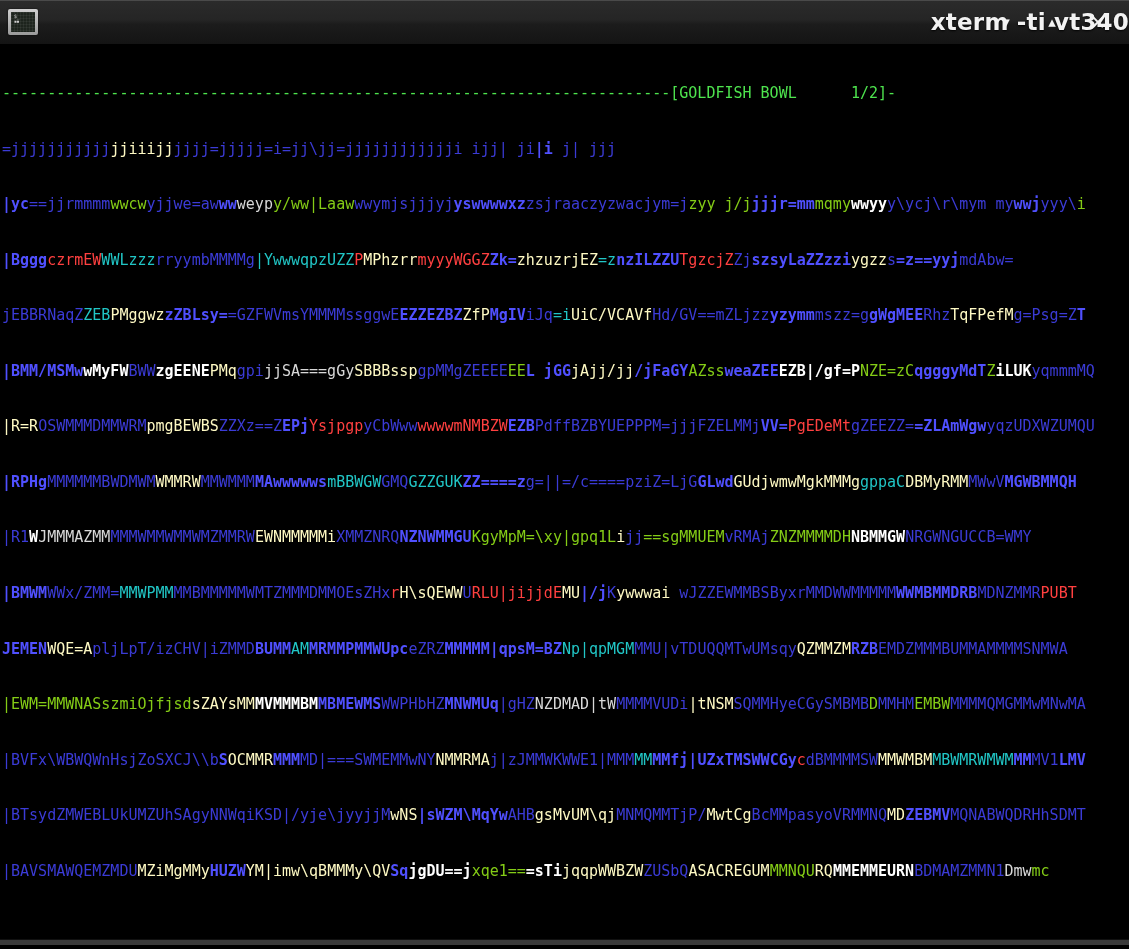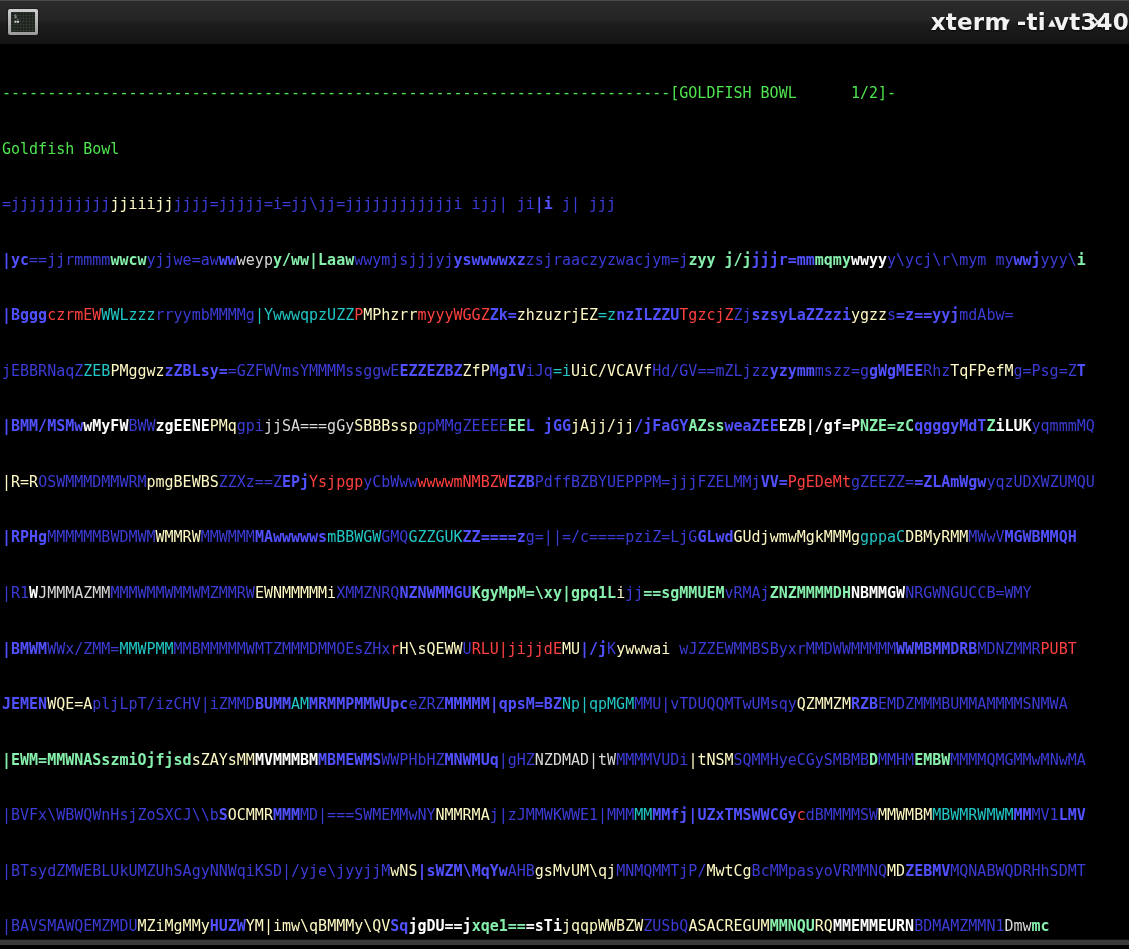--- a/index.html
+++ b/index.html
@@ -112,21 +112,21 @@
     white-space: pre;
     letter-spacing: 0px;
   }
   .screen .ln { display: block; height: 18.52px; }
 
   
   .c-grn  { color: #4ee44e; }
   .c-blu  { color: #3b3bd6; }
   .c-blub { color: #5050ff; font-weight: bold; }
   .c-cya  { color: #21c6c6; }
-  .c-cyab { color: #86efac; font-weight: bold; margin-top: 16px; }
+  .c-cyab { color: #84cc16; font-weight: normal; margin-top: 16px; }
   .c-gry  { color: #fef9c3; }
   .c-wht  { color: #d8d8d8; }
   .c-whtb { color: #ffffff; font-weight: bold; }
   .c-redb { color: #ff4040; font-weight: normal; }
 
   .statusline { color: #4ee44e; }
 
   .scrollbar {
     position: absolute;
     left: 0; right: 0; bottom: 0;
@@ -146,21 +146,20 @@
   <div class="win-buttons">
     <div class="win-btn minimize">▾</div>
     <div class="win-btn maximize">▴</div>
     <div class="win-btn close">✕</div>
   </div>
 </div>
 
 <div class="term">
   <div class="screen">
     <span class="ln statusline">--------------------------------------------------------------------------[GOLDFISH BOWL      1/2]-</span>
-    <span class="ln c-grn">Goldfish Bowl</span>
     <span class="ln"><span class=""><span class="c-blu">=jjjjj</span><span class="c-blu">jjjjjj</span><span class="c-gry">jjiiijj</span><span class="c-blu">jj</span><span class="c-blu">jj=jjjj</span><span class="c-blu">j=i=jj\</span><span class="c-blu">jj=jjjjj</span><span class="c-blu">jjjjjj</span><span class="c-blu">ji</span><span class="c-blu"> ijj| ji</span><span class="c-blub">|i</span><span class="c-blu"> j| jjj</span></span></span>
     <span class="ln"><span class=""><span class="c-blub">|yc</span><span class="c-blu">==jjrmmmm</span><span class="c-cyab">wwcw</span><span class="c-blu">yjjwe=aw</span><span class="c-blub">ww</span><span class="c-wht">weyp</span><span class="c-cyab">y/ww|Laaw</span><span class="c-blu">wwymjsj</span><span class="c-blu">jjyj</span><span class="c-blub">yswwwwxz</span><span class="c-blu">zsjra</span><span class="c-blu">aczyzwa</span><span class="c-blu">cjym=j</span><span class="c-cyab">zyy j/j</span><span class="c-blub">jjjr=mm</span><span class="c-cyab">mqmy</span><span class="c-whtb">wwyy</span><span class="c-blu">y\yc</span><span class="c-blu">j\r</span><span class="c-blu">\mym my</span><span class="c-blub">wwj</span><span class="c-blu">yyy\</span><span class="c-cyab">i</span></span></span>
     <span class="ln"><span class=""><span class="c-blub">|Bggg</span><span class="c-redb">czrmEW</span><span class="c-cya">W</span><span class="c-cya">WLzzz</span><span class="c-blu">rryymb</span><span class="c-blu">MMMMg</span><span class="c-cya">|Y</span><span class="c-cya">wwwqpzUZZ</span><span class="c-redb">P</span><span class="c-gry">MPhzrr</span><span class="c-redb">myyyWGGZ</span><span class="c-blub">Zk=</span><span class="c-gry">zhzuzrjEZ</span><span class="c-cya">=z</span><span class="c-blub">nzILZZU</span><span class="c-redb">TgzcjZ</span><span class="c-blu">Z</span><span class="c-blu">j</span><span class="c-blub">szsyL</span><span class="c-blub">aZZ</span><span class="c-blub">zzi</span><span class="c-gry">ygzz</span><span class="c-blu">s</span><span class="c-blub">=z==yyj</span><span class="c-blu">mdAbw=</span></span></span>
     <span class="ln"><span class=""><span class="c-blu">jEBBRN</span><span class="c-blu">aqZ</span><span class="c-cya">ZEB</span><span class="c-gry">PMggwz</span><span class="c-blub">zZBLsy=</span><span class="c-blu">=GZFWV</span><span class="c-blu">msYMMMM</span><span class="c-blu">ssggwE</span><span class="c-blub">EZZEZBZ</span><span class="c-gry">ZfP</span><span class="c-blub">MgIV</span><span class="c-blu">iJq</span><span class="c-cya">=i</span><span class="c-gry">UiC/VCAVf</span><span class="c-blu">Hd/GV</span><span class="c-blu">==mZLjzz</span><span class="c-blub">yzymm</span><span class="c-blu">ms</span><span class="c-blu">zz=g</span><span class="c-blub">gWgMEE</span><span class="c-blu">R</span><span class="c-blu">hz</span><span class="c-gry">TqFPefM</span><span class="c-blu">g=Psg=Z</span><span class="c-blub">T</span></span></span>
     <span class="ln"><span class=""><span class="c-blub">|BMM/MSMw</span><span class="c-whtb">w</span><span class="c-whtb">MyFW</span><span class="c-blu">BWW</span><span class="c-whtb">zgEENE</span><span class="c-gry">PMq</span><span class="c-blu">gpi</span><span class="c-wht">jjS</span><span class="c-wht">A===gGy</span><span class="c-gry">SBBBssp</span><span class="c-blu">gpM</span><span class="c-blu">MgZEEEE</span><span class="c-cyab">EE</span><span class="c-blub">L jGG</span><span class="c-gry">jAjj/jj</span><span class="c-blub">/jFaGY</span><span class="c-cyab">AZss</span><span class="c-blub">weaZEE</span><span class="c-whtb">EZB|/gf=P</span><span class="c-cyab">NZE=zC</span><span class="c-blub">qgggyMdT</span><span class="c-cyab">Z</span><span class="c-whtb">iLUK</span><span class="c-blu">yqmmmMQ</span></span></span>
     <span class="ln"><span class=""><span class="c-gry">|R=R</span><span class="c-blu">OS</span><span class="c-blu">WMM</span><span class="c-blu">MDMMWRM</span><span class="c-gry">pmgBEWBS</span><span class="c-blu">ZZXz==Z</span><span class="c-blub">EPj</span><span class="c-redb">Ysjpgp</span><span class="c-blu">yCbWww</span><span class="c-redb">wwwwmNMBZ</span><span class="c-redb">W</span><span class="c-blub">EZB</span><span class="c-blu">PdffBZB</span><span class="c-blu">YUEPP</span><span class="c-blu">PM</span><span class="c-blu">=jj</span><span class="c-blu">jFZELMMj</span><span class="c-blub">VV=</span><span class="c-redb">PgEDeMt</span><span class="c-blu">gZEEZZ=</span><span class="c-blub">=ZLAmWgw</span><span class="c-blu">yqzUDXW</span><span class="c-blu">ZU</span><span class="c-blu">MQU</span></span></span>
     <span class="ln"><span class=""><span class="c-blub">|RPHg</span><span class="c-blu">M</span><span class="c-blu">MMMMMB</span><span class="c-blu">WD</span><span class="c-blu">MWM</span><span class="c-gry">WMMRW</span><span class="c-blu">MMWMMM</span><span class="c-blub">MAwwwwws</span><span class="c-cya">mBBWGW</span><span class="c-blu">GMQ</span><span class="c-cya">GZZGUK</span><span class="c-blub">ZZ====z</span><span class="c-blu">g</span><span class="c-blu">=||=/c==</span><span class="c-blu">==p</span><span class="c-blu">ziZ=LjG</span><span class="c-blub">GLwd</span><span class="c-gry">GUdjwmwMg</span><span class="c-gry">kMMMg</span><span class="c-cya">gppaC</span><span class="c-gry">DBMyRMM</span><span class="c-blu">MWw</span><span class="c-blu">V</span><span class="c-blub">MGWBMMQH</span></span></span>
     <span class="ln"><span class=""><span class="c-blu">|R1</span><span class="c-whtb">W</span><span class="c-wht">JMMMAZMM</span><span class="c-blu">MMMWMMWMM</span><span class="c-blu">WMZMMRW</span><span class="c-gry">EWNMMMMMi</span><span class="c-blu">XMMZNRQ</span><span class="c-blub">NZNWMMGU</span><span class="c-cyab">KgyMpM=</span><span class="c-cyab">\xy|gpq1L</span><span class="c-gry">i</span><span class="c-blu">jj</span><span class="c-cyab">==sgMMUEM</span><span class="c-blu">vRMAj</span><span class="c-cyab">ZNZMMMMDH</span><span class="c-whtb">NBMMGW</span><span class="c-blu">NRGWNGUC</span><span class="c-blu">CB=W</span><span class="c-blu">MY</span></span></span>
     <span class="ln"><span class=""><span class="c-blub">|</span><span class="c-blub">BMWM</span><span class="c-blu">WWx/ZM</span><span class="c-blu">M=</span><span class="c-cya">MMWPMM</span><span class="c-blu">MMBMMM</span><span class="c-blu">MMW</span><span class="c-blu">M</span><span class="c-blu">T</span><span class="c-blu">ZMMMDMMO</span><span class="c-blu">EsZHx</span><span class="c-redb">r</span><span class="c-gry">H\sQEWW</span><span class="c-blu">U</span><span class="c-redb">RL</span><span class="c-redb">U|jijjdE</span><span class="c-gry">MU</span><span class="c-blub">|/j</span><span class="c-blu">K</span><span class="c-gry">yww</span><span class="c-gry">wai </span><span class="c-blu">w</span><span class="c-blu">JZZEWMMBS</span><span class="c-blu">ByxrM</span><span class="c-blu">MDWWMMMM</span><span class="c-blu">M</span><span class="c-blub">WWMBMMDRB</span><span class="c-blu">MDNZ</span><span class="c-blu">MMR</span><span class="c-redb">PUBT</span></span></span>
     <span class="ln"><span class=""><span class="c-blub">JEMEN</span><span class="c-gry">WQE=A</span><span class="c-blu">pljLp</span><span class="c-blu">T/izCH</span><span class="c-blu">V|iZMMD</span><span class="c-blub">BUMM</span><span class="c-cya">AM</span><span class="c-blub">MRM</span><span class="c-blub">MPMMWUpc</span><span class="c-blu">eZRZ</span><span class="c-blub">MMMMM|qps</span><span class="c-blub">M=BZ</span><span class="c-cya">Np|qpMGM</span><span class="c-blu">MMU|vTDUQ</span><span class="c-blu">QMTwUMsqy</span><span class="c-gry">QZMMZM</span><span class="c-blub">RZB</span><span class="c-blu">EM</span><span class="c-blu">DZM</span><span class="c-blu">MM</span><span class="c-blu">BU</span><span class="c-blu">MMAMMMM</span><span class="c-blu">SNMWA</span></span></span>

